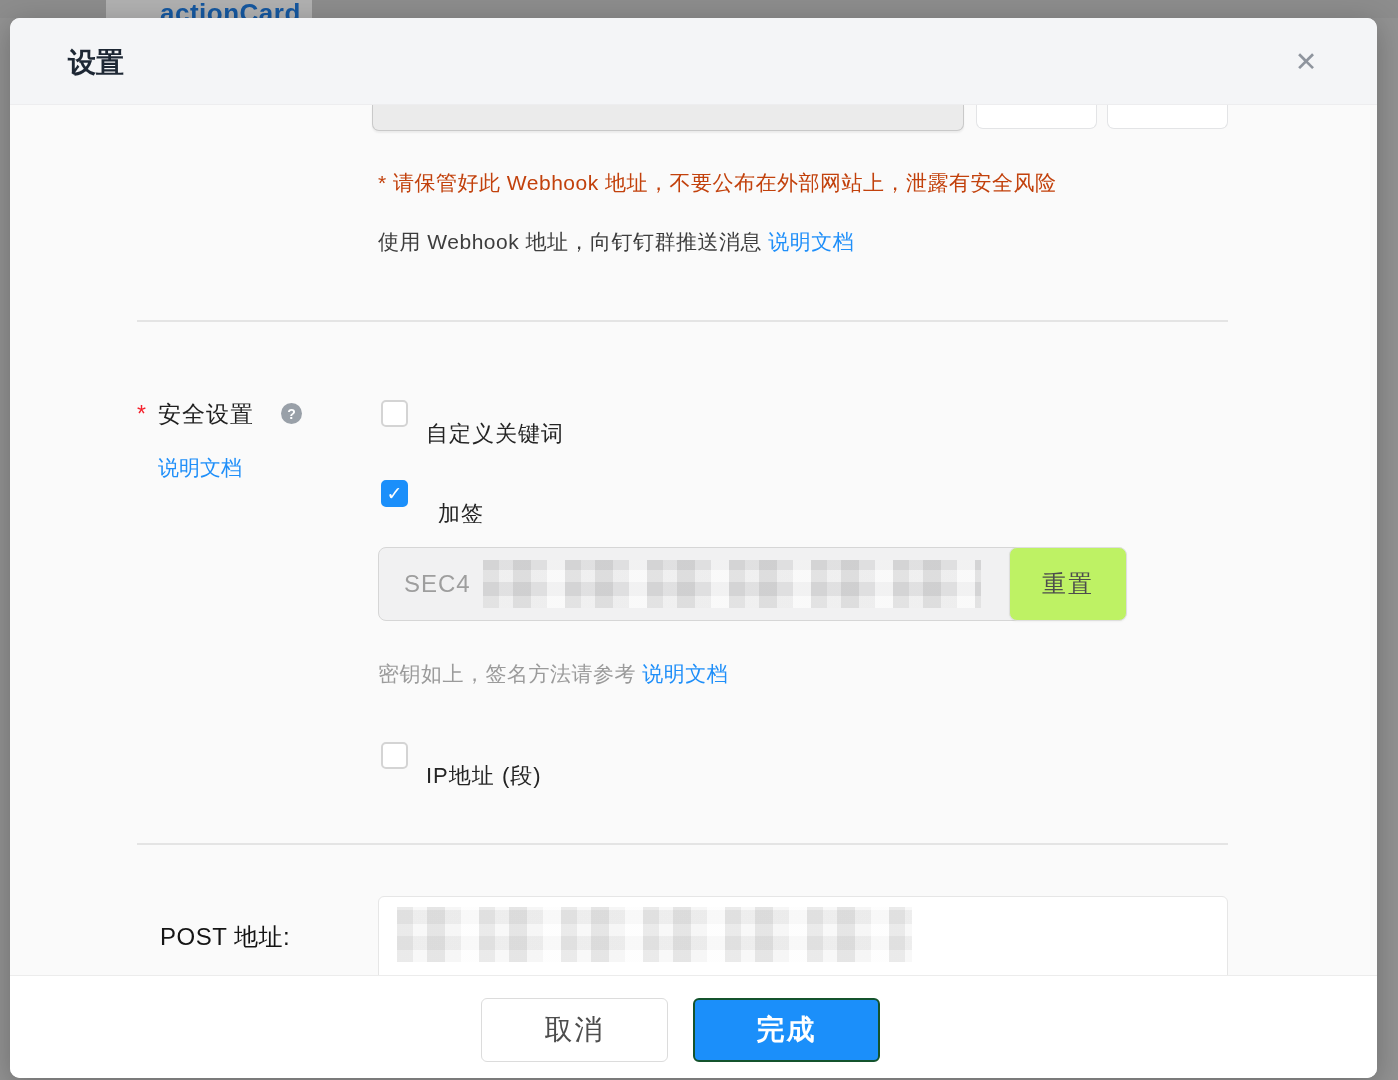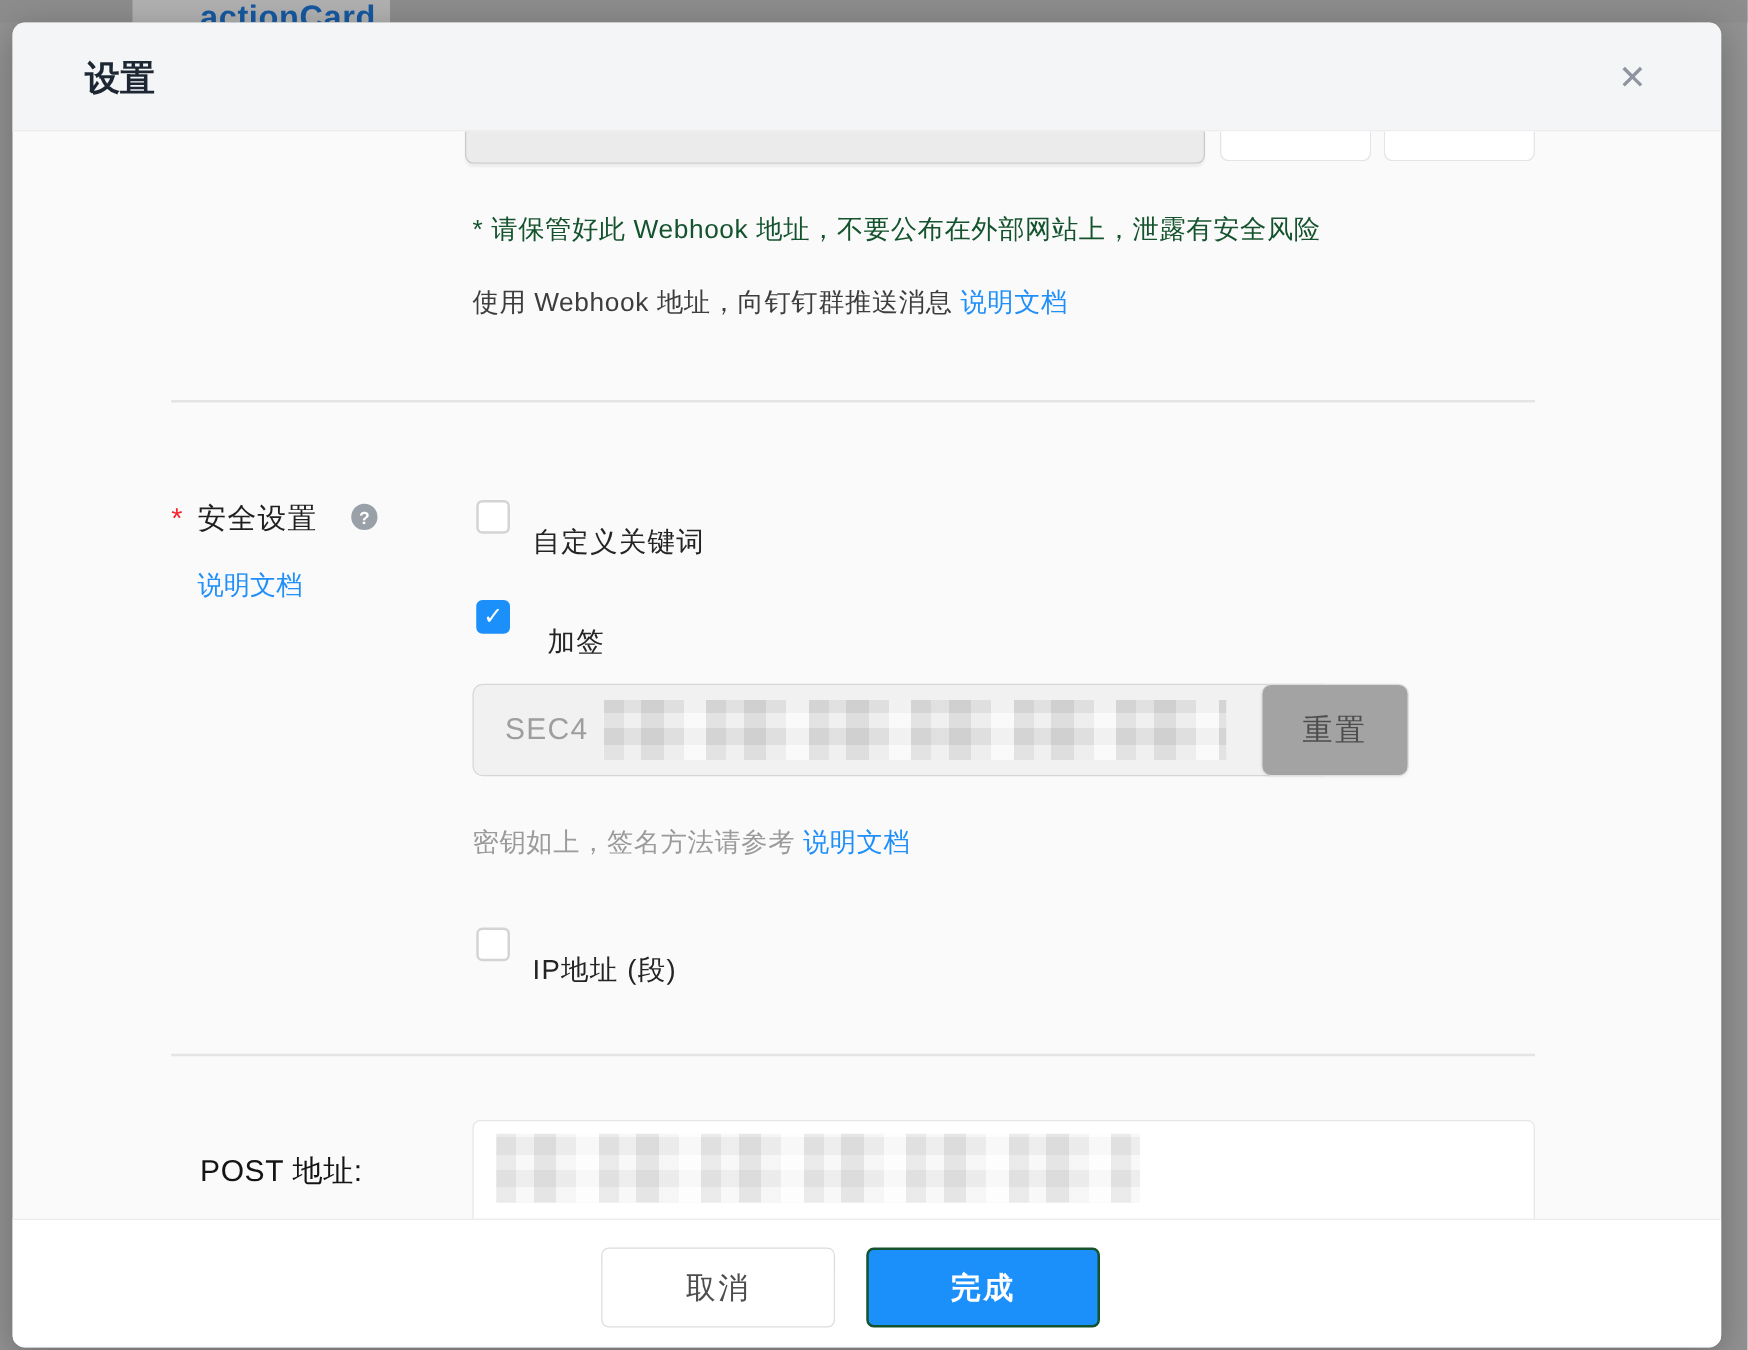--- a/index.html
+++ b/index.html
@@ -31,21 +31,21 @@
   .partial-input { position:absolute; left:362px; top:87px; width:592px; height:26px;
     background:#ebebeb; border:1px solid #c9c9c9; border-top:none;
     border-radius:0 0 7px 7px; box-shadow:0 2px 2px rgba(0,0,0,0.06); }
   .partial-btn { position:absolute; top:87px; width:121px; height:24px;
     background:#ffffff; border:1px solid #e3e4e6; border-top:none;
     border-radius:0 0 7px 7px; }
   .partial-btn.b1 { left:966px; }
   .partial-btn.b2 { left:1097px; }
 
   .warning-text { position:absolute; left:368px; top:151px; font-size:21px;
-    color:#14532d; letter-spacing:0.5px; }
+    color:#c2410c; letter-spacing:0.5px; }
   .usage-line { position:absolute; left:368px; top:210px; font-size:21px;
     color:#3d3d3d; letter-spacing:0.5px; }
   a.link { color:#1f8ff9; text-decoration:none; cursor:pointer; }
 
   .divider { position:absolute; left:127px; width:1091px; height:2px; background:#e4e4e4; }
   .divider.d1 { top:302px; }
   .divider.d2 { top:825px; }
 
   .req-mark { position:absolute; left:127px; top:383px; font-size:23px; color:#f5222d; }
   .section-label { position:absolute; left:148px; top:381px; font-size:23px;
@@ -74,39 +74,39 @@
     display:flex; align-items:center; padding-left:25px; }
   .secret-prefix { font-size:24px; color:#9e9e9e; letter-spacing:1px; }
   .mosaic { background-color:rgba(0,0,0,0.02);
     background-image:
       repeating-linear-gradient(90deg, rgba(0,0,0,0.07) 0 16px, rgba(0,0,0,0.015) 16px 30px,
         rgba(0,0,0,0.09) 30px 48px, rgba(0,0,0,0.025) 48px 64px, rgba(255,255,255,0.5) 64px 82px),
       repeating-linear-gradient(0deg, rgba(255,255,255,0.4) 0 12px, rgba(0,0,0,0.035) 12px 26px); }
   .secret-mosaic { width:498px; height:48px; margin-left:12px; }
 
   .reset-btn { position:absolute; left:999px; top:529px; width:118px; height:74px;
-    background:#a3a3a3; border:1px solid #dedede; border-radius:8px;
+    background:#bef264; border:1px solid #dedede; border-radius:8px;
     font-size:24px; color:#4d4d4d; letter-spacing:2px; cursor:pointer;
     display:flex; align-items:center; justify-content:center;
     box-shadow:0 1px 2px rgba(0,0,0,0.04); }
 
   .key-note { position:absolute; left:368px; top:642px; font-size:21px; color:#9b9b9b;
     letter-spacing:0.5px; }
 
   .post-label { position:absolute; left:150px; top:903px; font-size:24px; color:#141414;
     letter-spacing:0.5px; }
   .post-input { position:absolute; left:368px; top:878px; width:850px; height:80px;
     background:#ffffff; border:1px solid #e6e6e6; border-radius:6px 6px 0 0;
     padding:10px 0 0 18px; }
   .post-mosaic { width:515px; height:55px; }
 
   .modal-footer { position:absolute; left:0; top:957px; width:100%; height:103px;
     background:#ffffff; border-top:1px solid #ececec; }
   .btn { position:absolute; top:22px; width:187px; height:64px; border-radius:6px;
-    font-size:24px; letter-spacing:2px; cursor:pointer;
+    font-size:28px; letter-spacing:2px; cursor:pointer;
     display:flex; align-items:center; justify-content:center; }
   .btn-cancel { left:471px; background:#ffffff; border:1px solid #dcdcdc; color:#4d4d4d; }
   .btn-confirm { left:683px; background:#1b8ffa; border:2px solid #14532d; color:#ffffff;font-weight:bold; }
 </style>
 </head>
 <body>
 
 <div class="backdrop">
   <div class="top-strip">
     <div class="strip-item">

